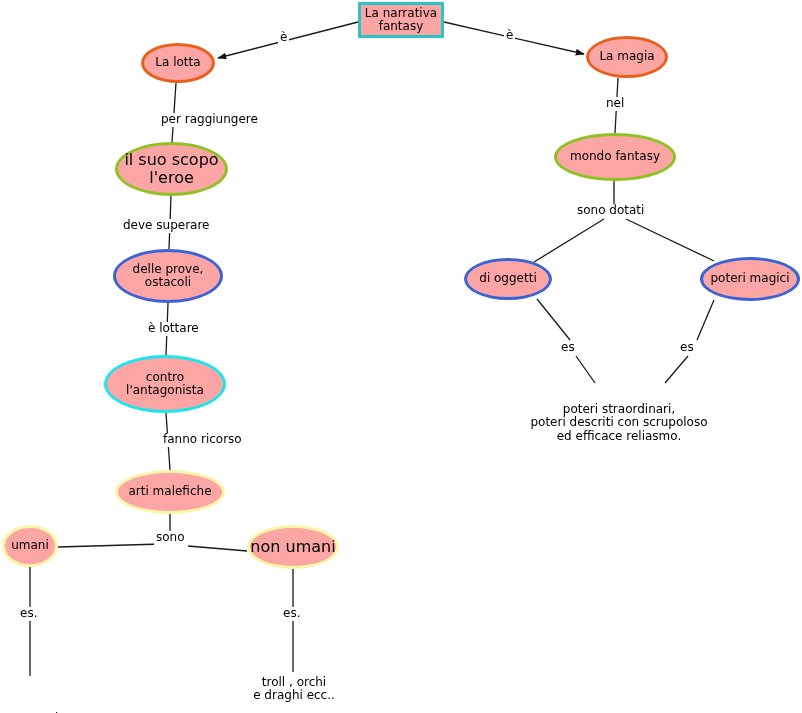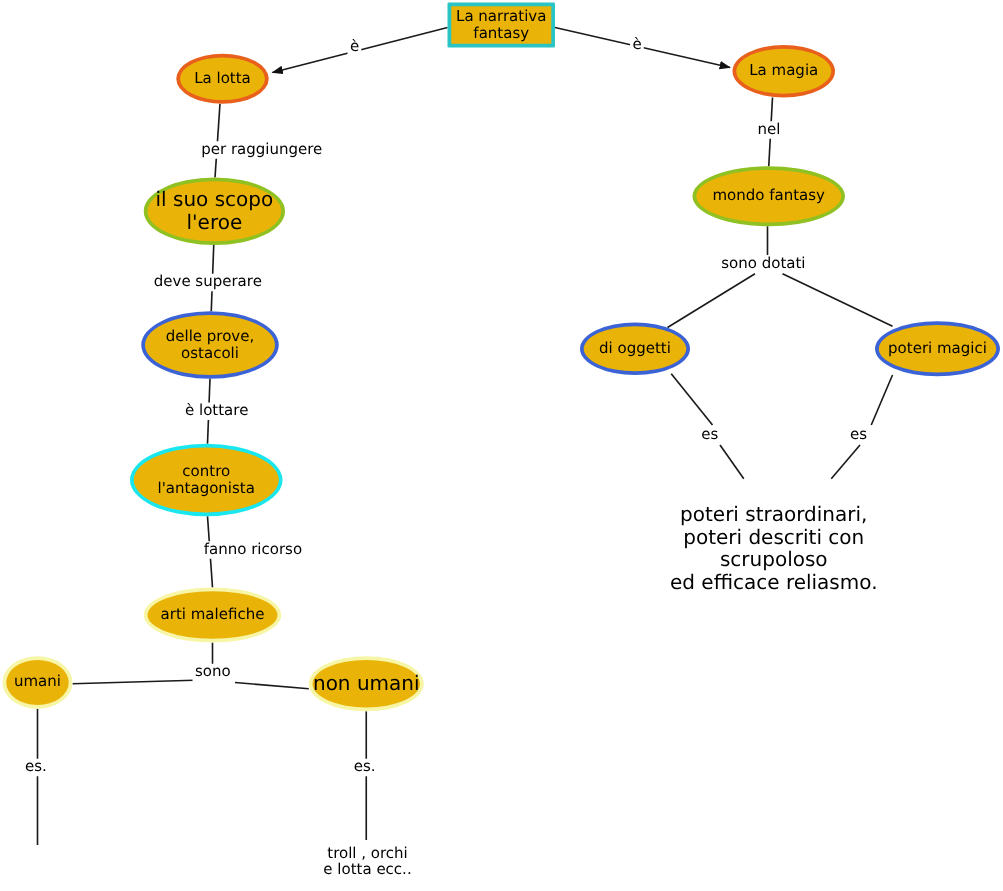--- a/index.html
+++ b/index.html
@@ -26,21 +26,21 @@
   }
   .node {
     position: absolute;
     box-sizing: border-box;
     display: flex;
     align-items: center;
     justify-content: center;
     text-align: center;
     color: #000000;
     line-height: 1.12;
-    background: #eab308;
+    background: #fca5a5;
     white-space: pre-line;
   }
   .node.ellipse {
     border-style: solid;
     border-width: 3px;
     border-radius: 50%;
   }
   .node.rect {
     border-style: solid;
     border-width: 3px;
@@ -101,25 +101,25 @@
 l'eroe</span></div>
       <div class="node ellipse" style="left: 113px; top: 249px; width: 110px; height: 54px; font-size: 12px; border-color: rgb(59, 99, 214);"><span>delle prove,
 ostacoli</span></div>
       <div class="node ellipse" style="left: 104px; top: 355px; width: 122px; height: 58px; font-size: 12px; border-color: rgb(25, 230, 239);"><span>contro
 l'antagonista</span></div>
       <div class="node ellipse" style="left: 115px; top: 470px; width: 110px; height: 44px; font-size: 12px; border-color: rgb(247, 245, 166);"><span>arti malefiche</span></div>
       <div class="node ellipse" style="left: 2px; top: 525px; width: 56px; height: 42px; font-size: 12px; border-color: rgb(247, 245, 166);"><span>umani</span></div>
       <div class="node ellipse" style="left: 247px; top: 525px; width: 92px; height: 44px; font-size: 16px; border-color: rgb(247, 245, 166);"><span>non umani</span></div>
       <div class="node plain" style="left: 2px; top: 712px; width: 64px; height: auto; font-size: 12px; align-items: flex-start; text-align: center;"><span>stregoni</span></div>
       <div class="node plain" style="left: 248px; top: 676px; width: 92px; height: auto; font-size: 12px; align-items: flex-start;"><span>troll , orchi
-e lotta ecc..</span></div>
+e draghi ecc..</span></div>
       <div class="node ellipse" style="left: 554px; top: 133px; width: 122px; height: 48px; font-size: 12px; border-color: rgb(143, 193, 34); text-align: right;"><span>mondo fantasy</span></div>
       <div class="node ellipse" style="left: 464px; top: 258px; width: 88px; height: 42px; font-size: 12px; border-color: rgb(59, 99, 214);"><span>di oggetti</span></div>
       <div class="node ellipse" style="left: 700px; top: 257px; width: 100px; height: 44px; font-size: 12px; border-color: rgb(59, 99, 214);"><span>poteri magici</span></div>
-      <div class="node plain" style="left: 507px; top: 403px; width: 224px; height: auto; font-size: 16px; align-items: flex-start;"><span>poteri straordinari,
+      <div class="node plain" style="left: 507px; top: 403px; width: 224px; height: auto; font-size: 12px; align-items: flex-start;"><span>poteri straordinari,
 poteri descriti con scrupoloso
 ed efficace reliasmo.</span></div>
     </div>
   <div id="label-layer">
       <div class="edge-label" style="left: 278px; top: 31px; font-size: 12px;">è</div>
       <div class="edge-label" style="left: 504px; top: 29px; font-size: 12px;">è</div>
       <div class="edge-label" style="left: 119px; top: 113px; font-size: 12px; margin-left: 40px;">per raggiungere</div>
       <div class="edge-label" style="left: 121px; top: 219px; font-size: 12px;">deve superare</div>
       <div class="edge-label" style="left: 146px; top: 322px; font-size: 12px;">è lottare</div>
       <div class="edge-label" style="left: 123px; top: 433px; font-size: 12px; margin-left: 38px;">fanno ricorso</div>

